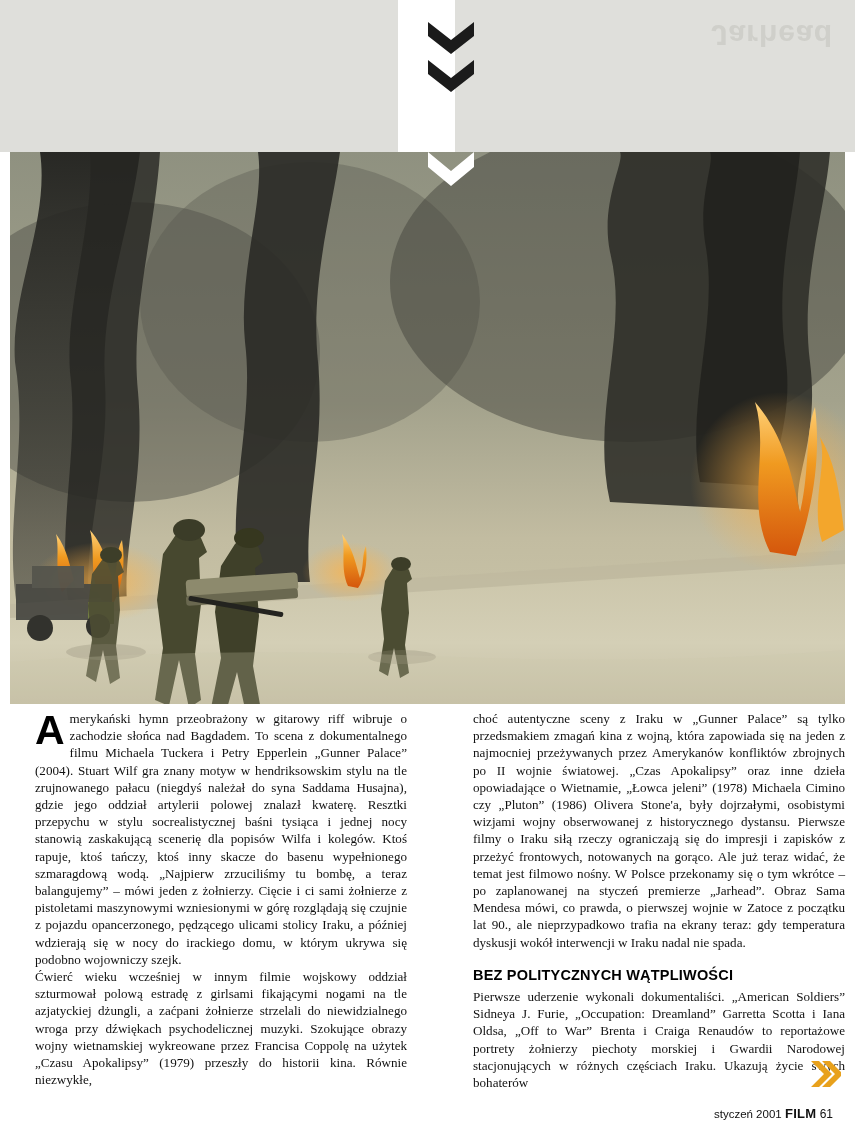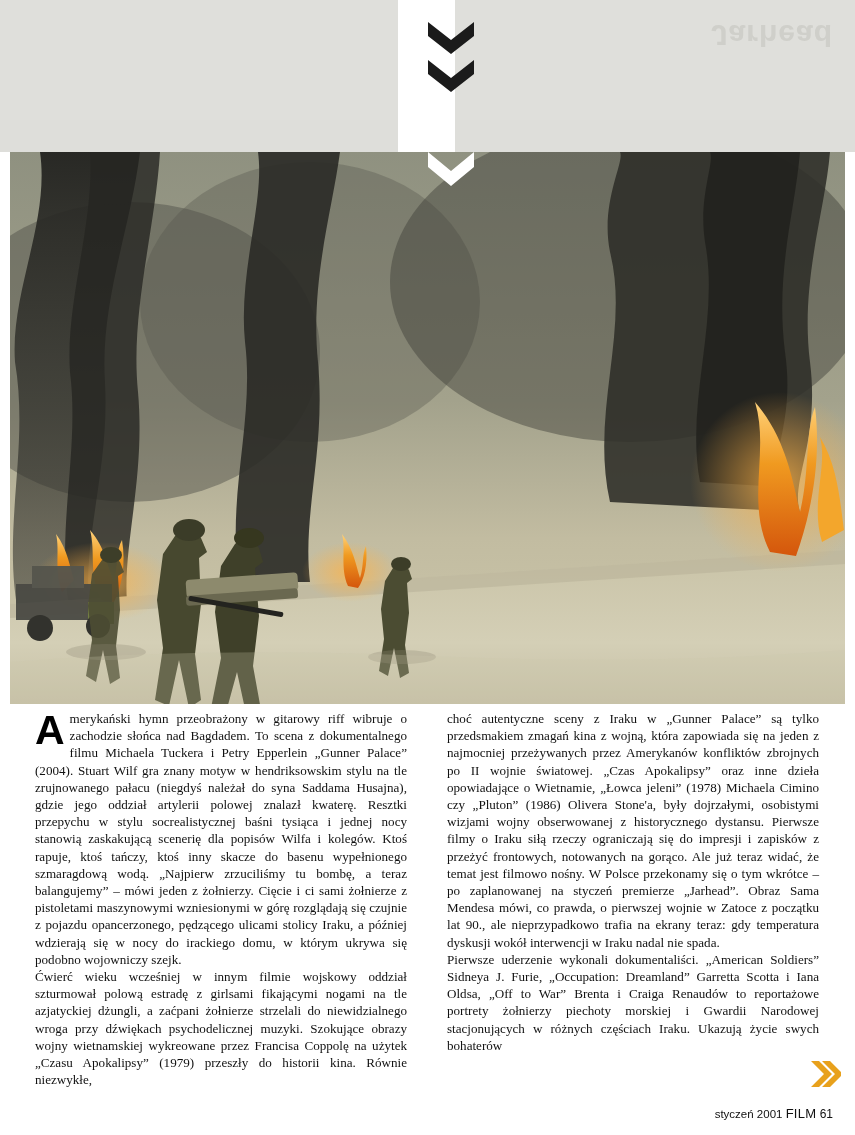--- a/index.html
+++ b/index.html
@@ -84,21 +84,21 @@
     position: absolute;
     top: 0;
     width: 372px;
     font-size: 13.1px;
     line-height: 17.2px;
     text-align: justify;
     color: #111;
     font-family: "Liberation Serif", serif;
   }
   .col-left { left: 0; }
-  .col-right { left: 412px; }
+  .col-right { left: 438px; }
 
   .col p { margin: 0; text-indent: 0; }
 
   .dropcap {
     float: left;
     font-family: "Liberation Sans", sans-serif;
     font-weight: bold;
     font-size: 41px;
     line-height: 34px;
     padding: 3px 5px 0 0;
@@ -117,21 +117,21 @@
   
   .footer {
     position: absolute;
     right: 22px;
     bottom: 14px;
     font-family: "Liberation Sans", sans-serif;
     font-size: 11.5px;
     color: #111;
   }
   .footer .film {
-    font-weight: normal;
+    font-weight: bold;
     font-size: 13px;
     letter-spacing: 0.3px;
     margin-top: 13px;
   }
   .footer .pageno {
     font-size: 12px;
     text-align: right;
   }
 
   .corner-chevrons {
@@ -273,20 +273,21 @@
 
   <div class="columns">
 
     <div class="col col-left">
       <p><span class="dropcap">A</span><span>merykański hymn przeobrażony w gitarowy riff wibruje o zachodzie słońca nad Bagdadem. To scena z dokumentalnego filmu Michaela Tuckera i Petry Epperlein „Gunner Palace” (2004). Stuart Wilf gra znany motyw w hendriksowskim stylu na tle zrujnowanego pałacu (niegdyś należał do syna Saddama Husajna), gdzie jego oddział artylerii polowej znalazł kwaterę. Resztki przepychu w stylu socrealistycznej baśni tysiąca i jednej nocy stanowią zaskakującą scenerię dla popisów Wilfa i kolegów. Ktoś rapuje, ktoś tańczy, ktoś inny skacze do basenu wypełnionego szmaragdową wodą. „Najpierw zrzuciliśmy tu bombę, a teraz balangujemy” – mówi jeden z żołnierzy. Cięcie i ci sami żołnierze z pistoletami maszynowymi wzniesionymi w górę rozglądają się czujnie z pojazdu opancerzonego, pędzącego ulicami stolicy Iraku, a później wdzierają się w nocy do irackiego domu, w którym ukrywa się podobno wojowniczy szejk.</span></p>
       <p>Ćwierć wieku wcześniej w innym filmie wojskowy oddział szturmował polową estradę z girlsami fikającymi nogami na tle azjatyckiej dżungli, a zaćpani żołnierze strzelali do niewidzialnego wroga przy dźwiękach psychodelicznej muzyki. Szokujące obrazy wojny wietnamskiej wykreowane przez Francisa Coppolę na użytek „Czasu Apokalipsy” (1979) przeszły do historii kina. Równie niezwykłe,</p>
     </div>
 
     <div class="col col-right">
       <p>choć autentyczne sceny z Iraku w „Gunner Palace” są tylko przedsmakiem zmagań kina z wojną, która zapowiada się na jeden z najmocniej przeżywanych przez Amerykanów konfliktów zbrojnych po II wojnie światowej. „Czas Apokalipsy” oraz inne dzieła opowiadające o Wietnamie, „Łowca jeleni” (1978) Michaela Cimino czy „Pluton” (1986) Olivera Stone'a, były dojrzałymi, osobistymi wizjami wojny obserwowanej z historycznego dystansu. Pierwsze filmy o Iraku siłą rzeczy ograniczają się do impresji i zapisków z przeżyć frontowych, notowanych na gorąco. Ale już teraz widać, że temat jest filmowo nośny. W Polsce przekonamy się o tym wkrótce – po zaplanowanej na styczeń premierze „Jarhead”. Obraz Sama Mendesa mówi, co prawda, o pierwszej wojnie w Zatoce z początku lat 90., ale nieprzypadkowo trafia na ekrany teraz: gdy temperatura dyskusji wokół interwencji w Iraku nadal nie spada.</p>
+      <div class="subhead">BEZ POLITYCZNYCH WĄTPLIWOŚCI</div>
       <p>Pierwsze uderzenie wykonali dokumentaliści. „American Soldiers” Sidneya J. Furie, „Occupation: Dreamland” Garretta Scotta i Iana Oldsa, „Off to War” Brenta i Craiga Renaudów to reportażowe portrety żołnierzy piechoty morskiej i Gwardii Narodowej stacjonujących w różnych częściach Iraku. Ukazują życie swych bohaterów</p>
     </div>
   </div>
 
   <div class="corner-chevrons">
     <svg width="30" height="26" viewBox="0 0 30 26">
       <polygon points="0,0 13,13 0,26 8,26 21,13 8,0" fill="#e8a11c"></polygon>
       <polygon points="11,0 24,13 11,26 19,26 32,13 19,0" fill="#e8a11c"></polygon>
     </svg>
   </div>

